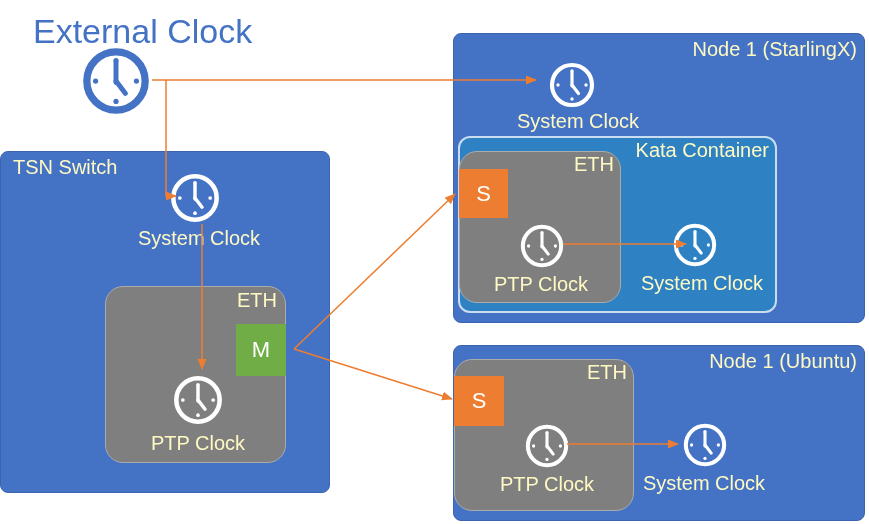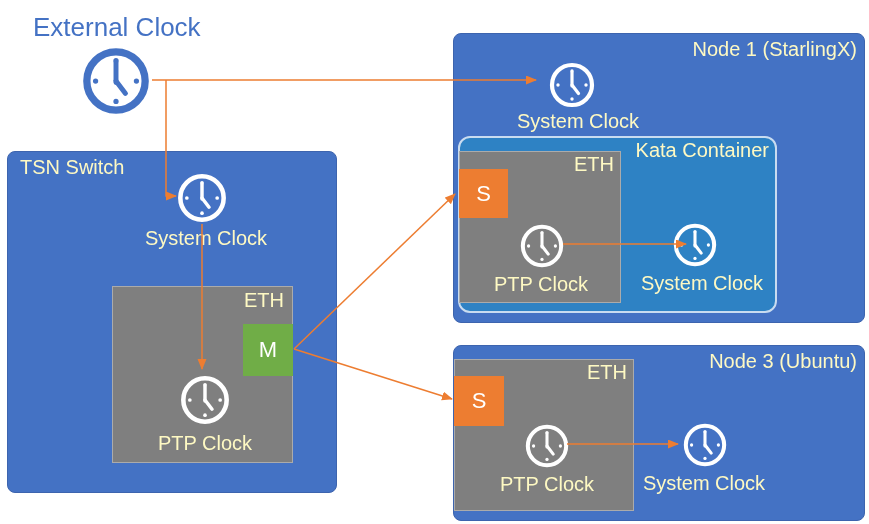--- a/index.html
+++ b/index.html
@@ -10,55 +10,55 @@
   .abs{position:absolute;}
   .bluebox{
     position:absolute;background:#4472C4;border:1px solid #3D64AE;border-radius:8px;
     box-sizing:border-box;
   }
   .katabox{
     position:absolute;background:#2E82C4;border:2px solid #C9DCF0;border-radius:12px;
     box-sizing:border-box;
   }
   .graybox{
-    position:absolute;background:#7F7F7F;border:1.5px solid #ABABAB;border-radius:0;
+    position:absolute;background:#7F7F7F;border:1.5px solid #ABABAB;border-radius:18px;
     box-sizing:border-box;
   }
   .badge{
     position:absolute;display:flex;align-items:center;justify-content:center;
     color:#ffffff;font-size:22px;box-sizing:border-box;
   }
   .badge-green{background:#70AD47;}
   .badge-orange{background:#ED7D31;}
   .wlabel{position:absolute;color:#fef9c3;font-size:20px;white-space:nowrap;line-height:1.1;}
   .center{text-align:center;}
   .right{text-align:right;}
   .clock{display:block;color:#ffffff;}
   .clock-blue{color:#4472C4;}
-  #ext-label{position:absolute;color:#4472C4;font-size:26px;white-space:nowrap;}
+  #ext-label{position:absolute;color:#4472C4;font-size:34px;white-space:nowrap;}
   svg.arrows{position:absolute;left:0;top:0;z-index:50;pointer-events:none;}
   .z1{z-index:1}.z2{z-index:2}.z3{z-index:3}
 </style>
 </head>
 <body>
 
 <div id="canvas">
 
   <div id="ext-label" style="left:33px;top:12px;">External Clock</div>
   <svg class="clock clock-blue abs" style="left:81px;top:46px;" width="70" height="70" viewBox="0 0 48 48">
     <circle cx="24" cy="24" r="20" fill="#ffffff" stroke="currentColor" stroke-width="5"></circle>
     <line x1="24" y1="25" x2="24" y2="11" stroke="currentColor" stroke-width="3.4" stroke-linecap="round"></line>
     <line x1="24" y1="24" x2="30.5" y2="32.5" stroke="currentColor" stroke-width="3.4" stroke-linecap="round"></line>
     <circle cx="24" cy="10" r="1.8" fill="currentColor"></circle>
     <circle cx="38" cy="24" r="1.8" fill="currentColor"></circle>
     <circle cx="24" cy="38" r="1.8" fill="currentColor"></circle>
     <circle cx="10" cy="24" r="1.8" fill="currentColor"></circle>
   </svg>
 
-  <div class="bluebox" style="left:7px;top:151px;width:330px;height:342px;">
+  <div class="bluebox" style="left:0;top:151px;width:330px;height:342px;">
     <div class="wlabel" style="left:12px;top:4px;">TSN Switch</div>
 
     <svg class="clock abs" style="left:168px;top:20px;" width="52" height="52" viewBox="0 0 48 48">
       <circle cx="24" cy="24" r="20" fill="none" stroke="currentColor" stroke-width="4.2"></circle>
       <line x1="24" y1="25" x2="24" y2="11" stroke="currentColor" stroke-width="3.2" stroke-linecap="round"></line>
       <line x1="24" y1="24" x2="30.5" y2="32.5" stroke="currentColor" stroke-width="3.2" stroke-linecap="round"></line>
       <circle cx="24" cy="10" r="1.7" fill="currentColor"></circle>
       <circle cx="38" cy="24" r="1.7" fill="currentColor"></circle>
       <circle cx="24" cy="38" r="1.7" fill="currentColor"></circle>
       <circle cx="10" cy="24" r="1.7" fill="currentColor"></circle>
@@ -123,21 +123,21 @@
         <circle cx="24" cy="10" r="1.7" fill="currentColor"></circle>
         <circle cx="38" cy="24" r="1.7" fill="currentColor"></circle>
         <circle cx="24" cy="38" r="1.7" fill="currentColor"></circle>
         <circle cx="10" cy="24" r="1.7" fill="currentColor"></circle>
       </svg>
       <div class="wlabel center" style="left:11px;top:121px;width:140px;">PTP Clock</div>
     </div>
   </div>
 
   <div class="bluebox" style="left:453px;top:345px;width:412px;height:176px;">
-    <div class="wlabel right" style="right:7px;top:4px;">Node 3 (Ubuntu)</div>
+    <div class="wlabel right" style="right:7px;top:4px;">Node 1 (Ubuntu)</div>
 
     <div class="graybox z2" style="left:0px;top:13px;width:180px;height:152px;">
       <div class="wlabel" style="right:6px;top:1px;">ETH</div>
       <div class="badge badge-orange z3" style="left:-1px;top:16px;width:50px;height:50px;">
         <span>S</span>
       </div>
       <svg class="clock abs" style="left:69px;top:63px;" width="46" height="46" viewBox="0 0 48 48">
         <circle cx="24" cy="24" r="20" fill="none" stroke="currentColor" stroke-width="4.2"></circle>
         <line x1="24" y1="25" x2="24" y2="11" stroke="currentColor" stroke-width="3.2" stroke-linecap="round"></line>
         <line x1="24" y1="24" x2="30.5" y2="32.5" stroke="currentColor" stroke-width="3.2" stroke-linecap="round"></line>

